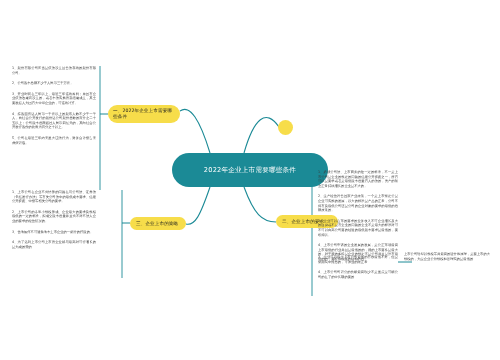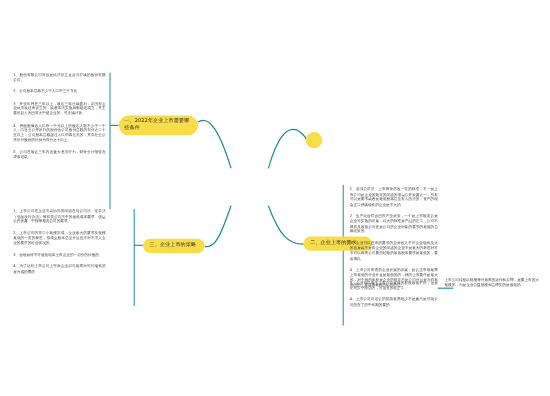--- a/index.html
+++ b/index.html
@@ -94,20 +94,21 @@
 
     <path d="M 130 223 L 122 223" fill="none" stroke="#1b8a96" stroke-width="1"></path>
     <path d="M 122 190 L 122 278" fill="none" stroke="#1b8a96" stroke-width="0.9"></path>
 
     <path d="M 338 222 L 312 222" fill="none" stroke="#1b8a96" stroke-width="1"></path>
     <path d="M 312 168 L 312 296" fill="none" stroke="#1b8a96" stroke-width="0.9"></path>
 
     <path d="M 398 262 L 412 262" fill="none" stroke="#1b8a96" stroke-width="1"></path>
   </svg>
 
+  <div class="center-node">2022年企业上市需要哪些条件</div>
 
   <div class="branch-label branch-b1">一、2022年企业上市需要哪些条件</div>
 
   <div class="branch-label branch-b3">三、企业上市的策略</div>
 
   <div class="branch-label branch-b2">二、企业上市的要求</div>
 
   <div class="dot-node"></div>
 
   <div class="txtblock col-left c1">

